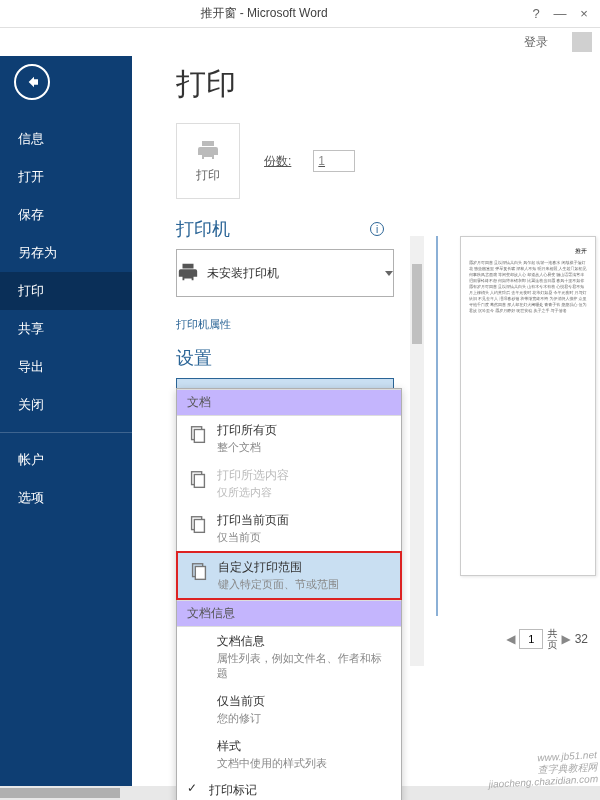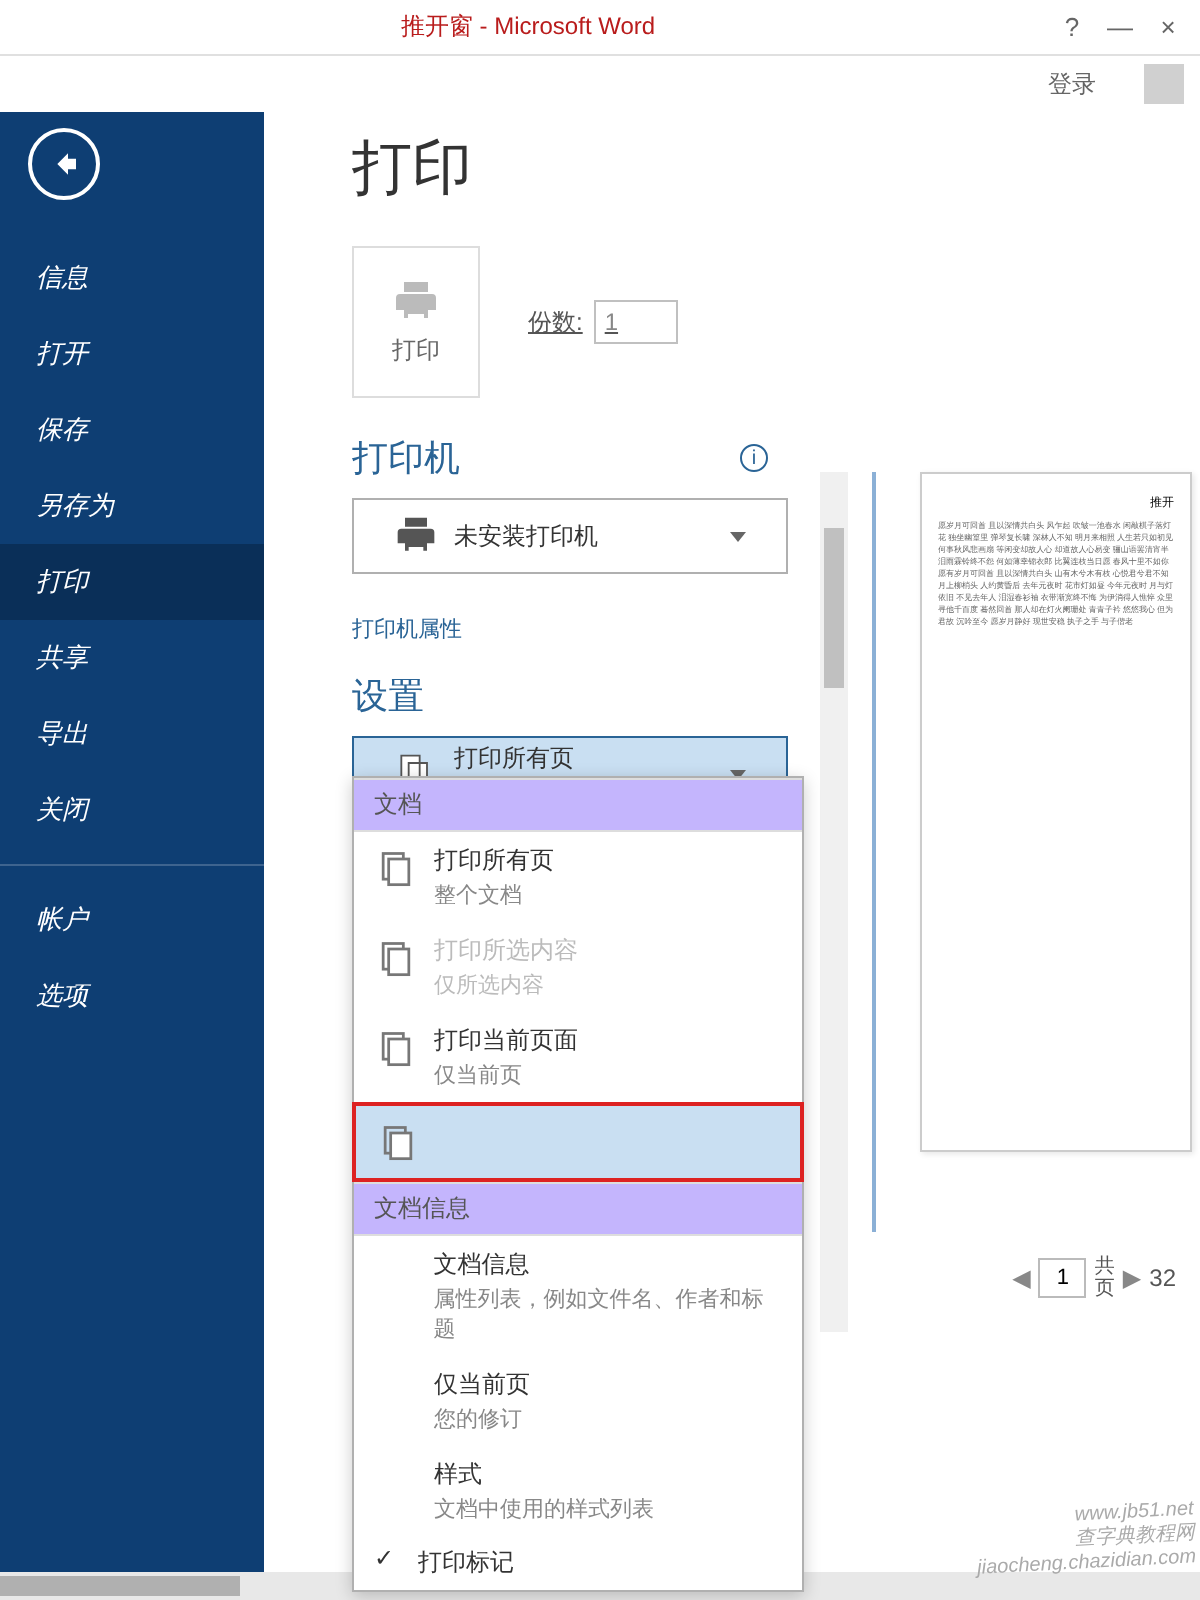--- a/index.html
+++ b/index.html
@@ -1,40 +1,40 @@
 <!DOCTYPE html>
 <html><head>
 <meta charset="utf-8">
 <style>
 * { margin: 0; padding: 0; box-sizing: border-box; font-family: "Microsoft YaHei", sans-serif; }
 body { width: 600px; height: 800px; background: #fff; overflow: hidden; position: relative; }
 .titlebar { height: 28px; background: #fff; display: flex; align-items: center; padding: 0 4px; border-bottom: 1px solid #e0e0e0; }
-.titlebar .title { flex: 1; text-align: center; font-size: 12px; color: #b91c1c; }
+.titlebar .title { flex: 1; text-align: center; font-size: 12px; color: #404040; }
 .titlebar .win-btn { width: 24px; height: 24px; display: flex; align-items: center; justify-content: center; color: #666; font-size: 13px; cursor: pointer; }
 .loginbar { height: 28px; display: flex; justify-content: flex-end; align-items: center; padding-right: 8px; gap: 24px; }
 .loginbar .login-text { font-size: 12px; color: #666; }
 .avatar { width: 20px; height: 20px; background: #d0d0d0; }
 .main { display: flex; height: 744px; position: relative; }
-.sidebar { width: 132px; background: #0e3e73; color: #fff; padding-top: 4px; position: relative; font-style: italic; }
+.sidebar { width: 132px; background: #0e3e73; color: #fff; padding-top: 4px; position: relative; }
 .back-btn { width: 36px; height: 36px; border: 2px solid #fff; border-radius: 50%; display: flex; align-items: center; justify-content: center; margin: 4px 0 20px 14px; cursor: pointer; }
 .back-btn svg { width: 16px; height: 16px; fill: #fff; }
 .nav-item { padding: 10px 18px; font-size: 13px; cursor: pointer; }
 .nav-item.active { background: #0a2f58; }
 .nav-sep { height: 1px; background: rgba(255,255,255,0.2); margin: 8px 0; }
 .content { flex: 1; padding: 8px 0 0 44px; position: relative; background: #fff; }
 .page-title { font-size: 30px; color: #333; margin-bottom: 18px; }
 .print-btn-block { display: flex; align-items: center; gap: 24px; margin-bottom: 18px; }
 .print-tile { width: 64px; height: 76px; border: 1px solid #ddd; display: flex; flex-direction: column; align-items: center; justify-content: center; gap: 4px; cursor: pointer; }
 .print-tile .ico { width: 28px; height: 24px; }
 .print-tile .lbl { font-size: 12px; color: #666; }
-.copies-row { display: flex; align-items: center; gap: 6px; font-size: 12px; color: #555; text-decoration: underline; }
+.copies-row { display: flex; align-items: center; gap: 22px; font-size: 12px; color: #555; text-decoration: underline; }
 .copies-input { width: 42px; height: 22px; border: 1px solid #c0c0c0; padding: 0 4px; font-size: 12px; color: #888; }
 .section-hdr { color: #2a6496; font-size: 18px; margin: 14px 0 8px; display: flex; align-items: center; gap: 140px; }
 .info-ico { width: 14px; height: 14px; border: 1px solid #2a6496; border-radius: 50%; font-size: 10px; color: #2a6496; display: flex; align-items: center; justify-content: center; }
-.dropdown { width: 218px; height: 38px; border: 1px solid #b0b0b0; display: flex; align-items: center; padding: 0 20px; gap: 8px; cursor: pointer; background: #fff; position: relative; }
+.dropdown { width: 218px; height: 48px; border: 1px solid #b0b0b0; display: flex; align-items: center; padding: 0 0; gap: 8px; cursor: pointer; background: #fff; position: relative; }
 .dropdown .ico { width: 22px; height: 22px; flex-shrink: 0; }
 .dropdown .txt { font-size: 12px; color: #333; }
 .dropdown .caret { margin-left: auto; border-left: 4px solid transparent; border-right: 4px solid transparent; border-top: 5px solid #666; }
 .printer-props { font-size: 11px; color: #2a6496; text-align: left; width: 218px; margin-top: 20px; }
 .dropdown.selected { background: #c9dff2; border: 1px solid #2a6496; }
 .dropdown .sub { font-size: 11px; color: #666; }
 .red-box { border: 2px solid #d22; }
 .dd-panel { position: absolute; left: 176px; top: 388px; width: 226px; background: #fff; border: 1px solid #b0b0b0; box-shadow: 0 2px 8px rgba(0,0,0,0.2); z-index: 10; }
 .dd-section-hdr { background: #c4b5fd; padding: 4px 10px; font-size: 12px; color: #555; border-top: 1px solid #ddd; border-bottom: 1px solid #ddd; }
 .dd-item { display: flex; align-items: flex-start; gap: 8px; padding: 6px 10px; cursor: pointer; }
@@ -196,20 +196,24 @@
         <div class="txtblk">
           <div class="title2">打印当前页面</div>
           <div class="sub2">仅当前页</div>
         </div>
       </div>
       <div class="dd-item hl hl-box">
         <svg class="ico" viewBox="0 0 24 24" fill="none" stroke="#777" stroke-width="1.5">
           <rect x="5" y="3" width="11" height="14"></rect>
           <rect x="8" y="6" width="11" height="14" fill="#fff"></rect>
         </svg>
+        <div class="txtblk">
+          <div class="title2">自定义打印范围</div>
+          <div class="sub2">键入特定页面、节或范围</div>
+        </div>
       </div>
       <div class="dd-section-hdr">文档信息</div>
       <div class="dd-item">
         <div style="width:22px"></div>
         <div class="txtblk">
           <div class="title2">文档信息</div>
           <div class="sub2">属性列表，例如文件名、作者和标题</div>
         </div>
       </div>
       <div class="dd-item">

